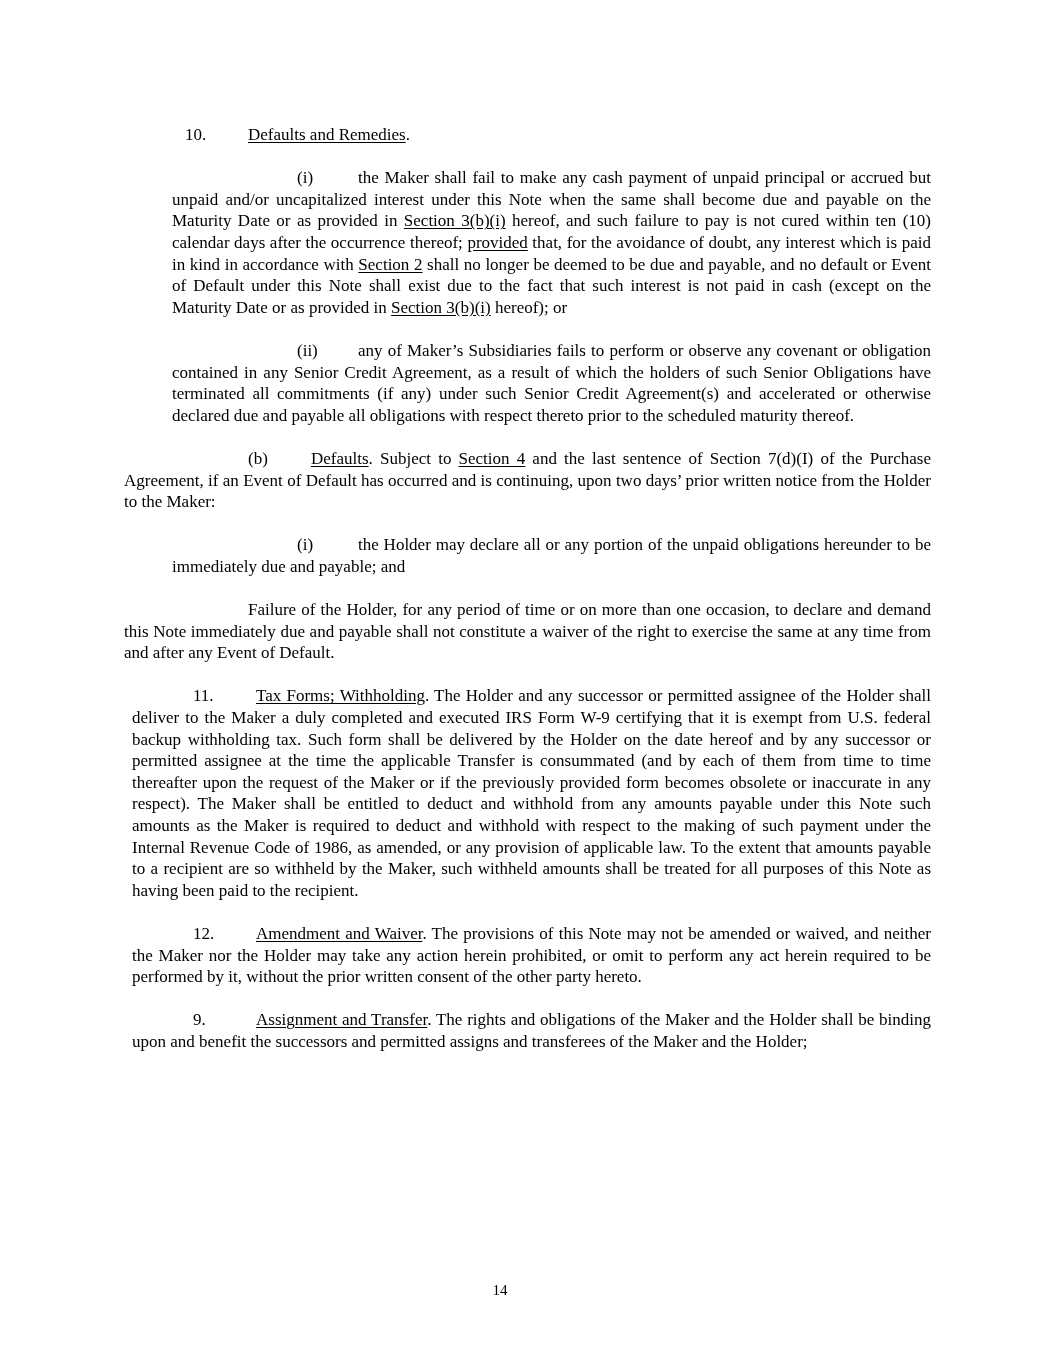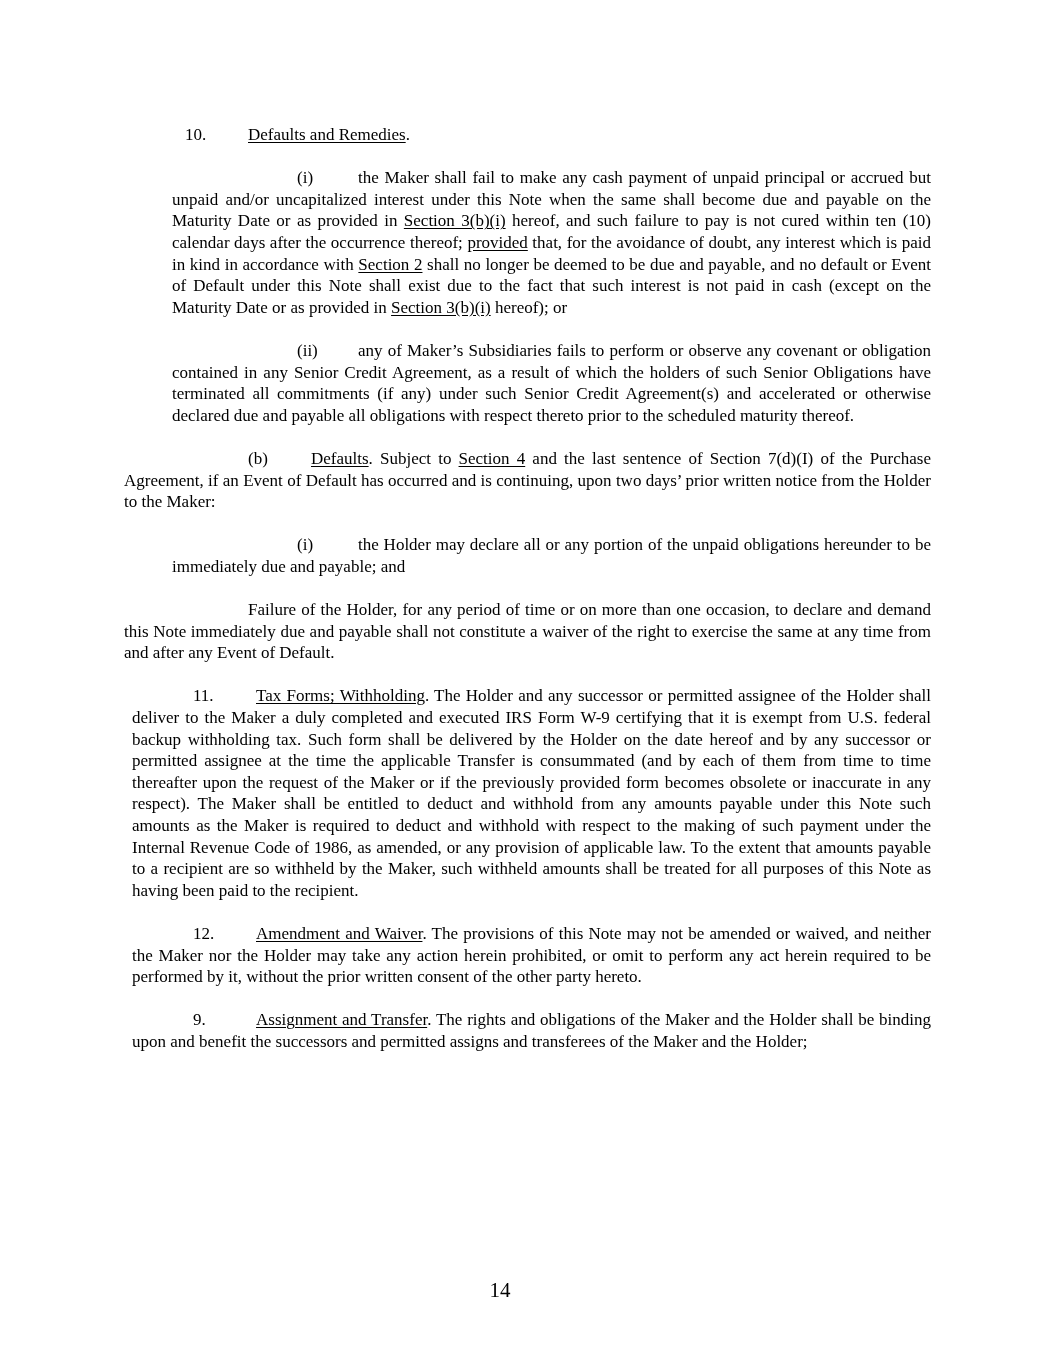--- a/index.html
+++ b/index.html
@@ -49,21 +49,21 @@
   .u {
     text-decoration: underline;
     text-underline-offset: 2px;
   }
   .page-number {
     position: absolute;
     left: 0;
     top: 1280px;
     width: 100%;
     text-align: center;
-    font-size: 21px;
+    font-size: 15px;
     line-height: 21.6px;
   }
 </style>
 </head>
 <body>
 
 <div class="page">
   <div class="doc">
     <p class="para p-h10"><span class="marker">10.</span><span class="u">Defaults and Remedies</span><span>.</span></p>
     <p class="para p-sub"><span class="marker">(i)</span><span>the Maker shall fail to make any cash payment of unpaid principal or accrued but unpaid and/or uncapitalized interest under this Note when the same shall become due and payable on the Maturity Date or as provided in </span><span class="u">Section 3(b)(i)</span><span> hereof, and such failure to pay is not cured within ten (10) calendar days after the occurrence thereof; </span><span class="u">provided</span><span> that, for the avoidance of doubt, any interest which is paid in kind in accordance with </span><span class="u">Section 2</span><span> shall no longer be deemed to be due and payable, and no default or Event of Default under this Note shall exist due to the fact that such interest is not paid in cash (except on the Maturity Date or as provided in </span><span class="u">Section 3(b)(i)</span><span> hereof); or</span></p>

